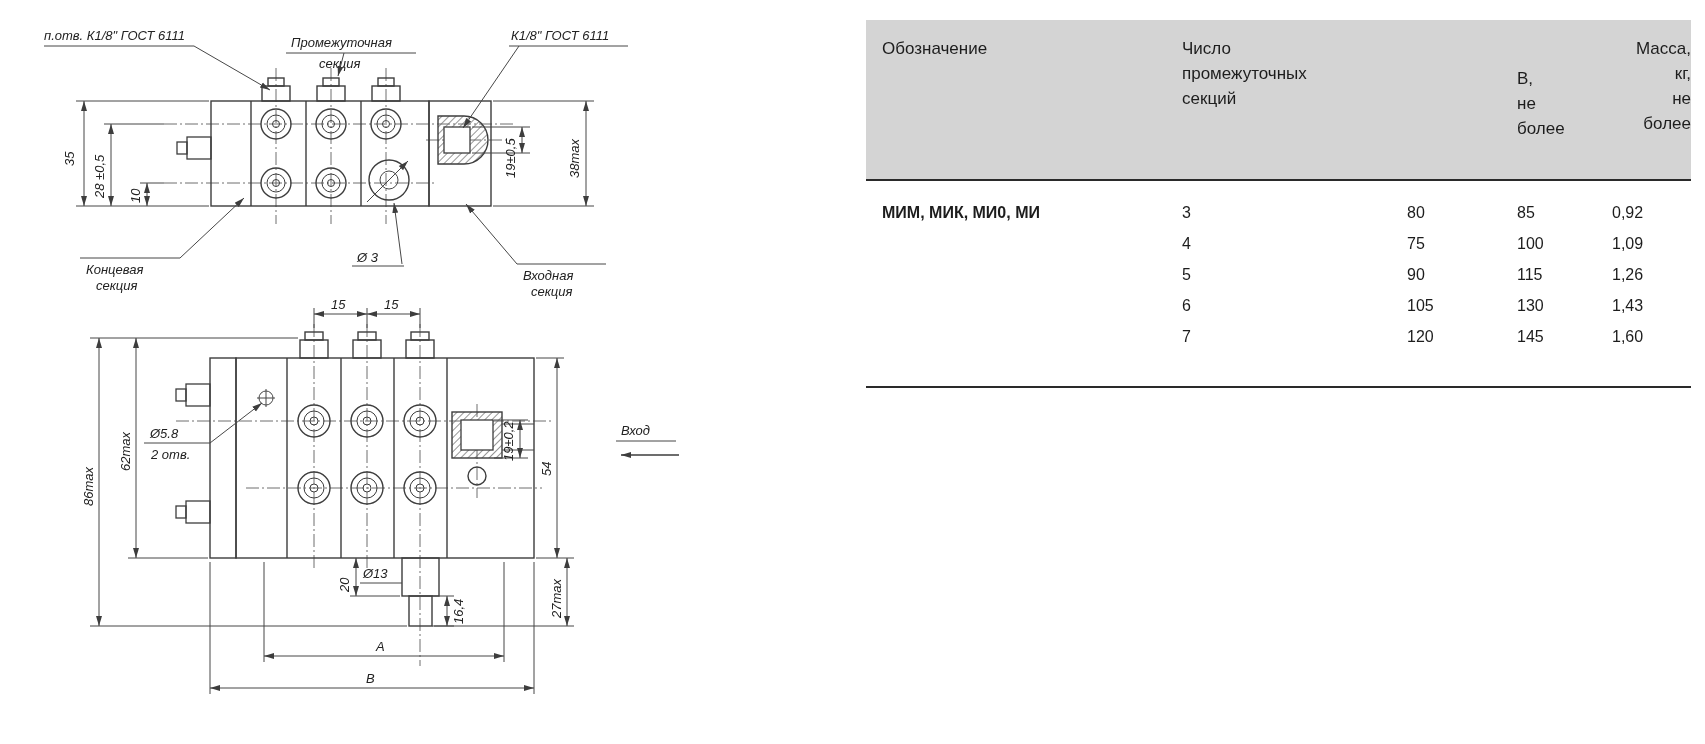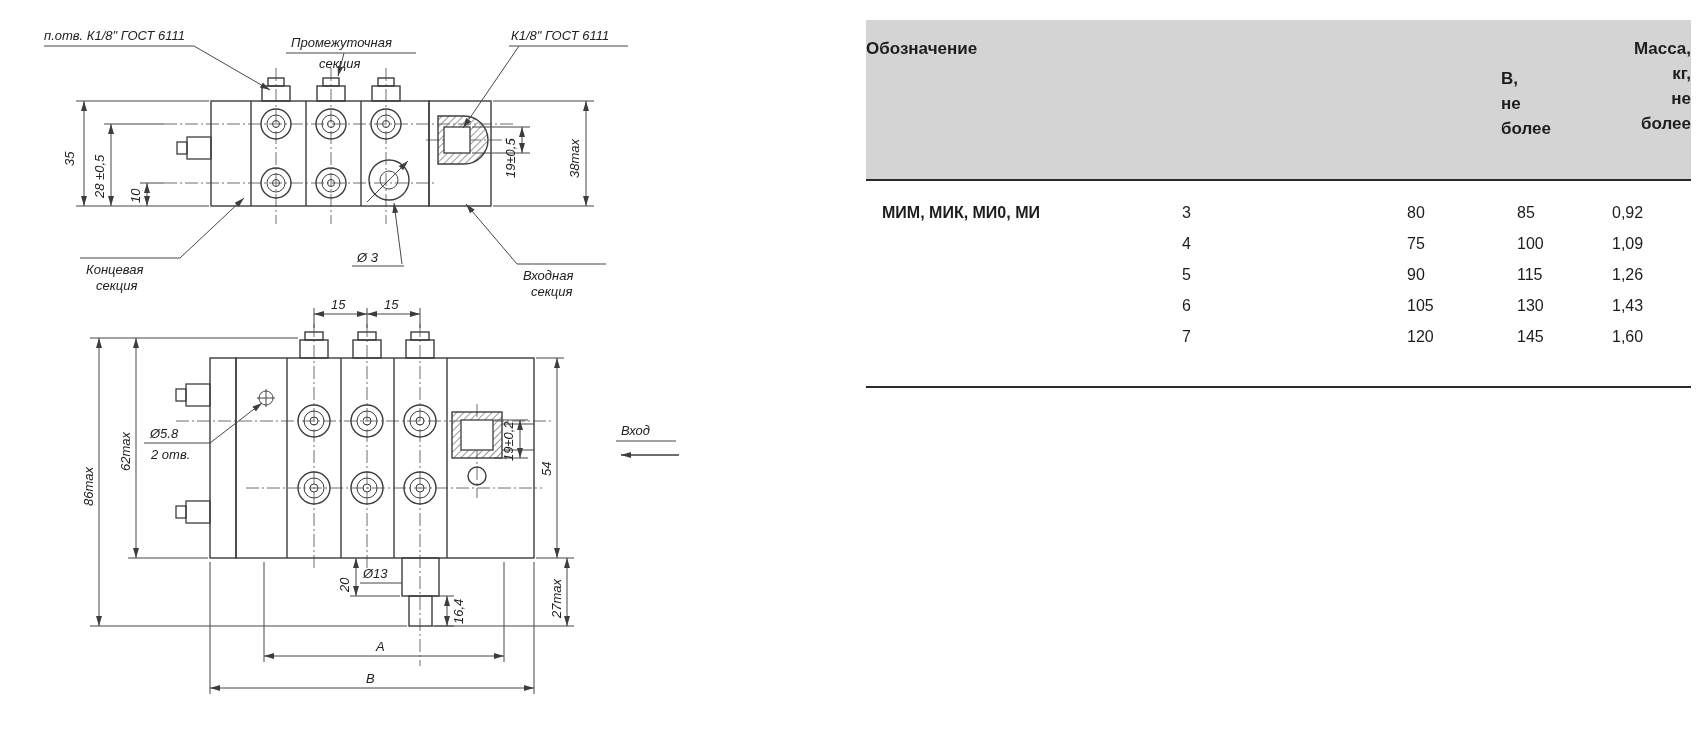--- a/index.html
+++ b/index.html
@@ -27,22 +27,22 @@
   .spec-table { width: 825px; }
   .thead {
     display: grid;
     grid-template-columns: 300px 225px 110px 95px 95px;
     grid-template-rows: auto auto;
     background: #d4d4d4;
     padding: 16px 0 38px 0;
     border-bottom: 2px solid #2a2a2a;
   }
   .th {
-    font-weight: bold; font-size: 17px; line-height: 25px;
-    white-space: pre-line; 
+    font-weight: normal; font-size: 17px; line-height: 25px;
+    white-space: pre-line; padding-left: 16px;
   }
   .th-designation { grid-column: 1; grid-row: 1 / 3; }
   .th-sections    { grid-column: 2; grid-row: 1 / 3; }
   .th-dims        { grid-column: 3 / 5; grid-row: 1; }
   .th-a           { grid-column: 3; grid-row: 2; margin-top: 30px; }
   .th-b           { grid-column: 4; grid-row: 2; margin-top: 30px; }
   .th-mass        { grid-column: 5; grid-row: 1 / 3; text-align: right; }
   .tbody { padding: 16px 0 34px 0; border-bottom: 2px solid #2a2a2a; }
   .trow {
     display: grid;
@@ -282,20 +282,23 @@
         </g>
       </g>
     </svg>
   </div>
 
   <div class="table-pane">
     <div class="spec-table">
 
       <div class="thead">
         <div class="th th-designation">Обозначение</div>
+        <div class="th th-sections">Число
+промежуточных
+секций</div>
         <div class="th th-b">В,
 не
 более</div>
         <div class="th th-mass">Масса,
 кг,
 не
 более</div>
       </div>
 
       <div class="tbody">

